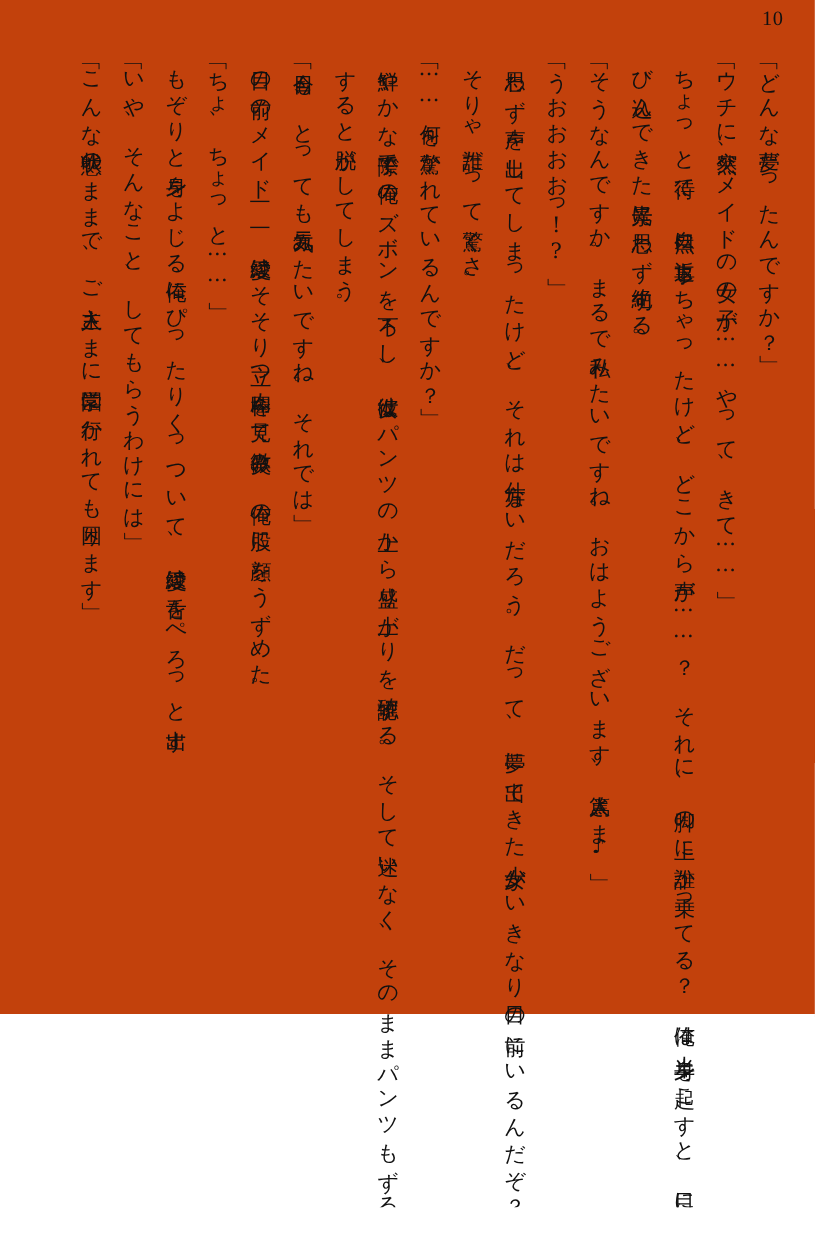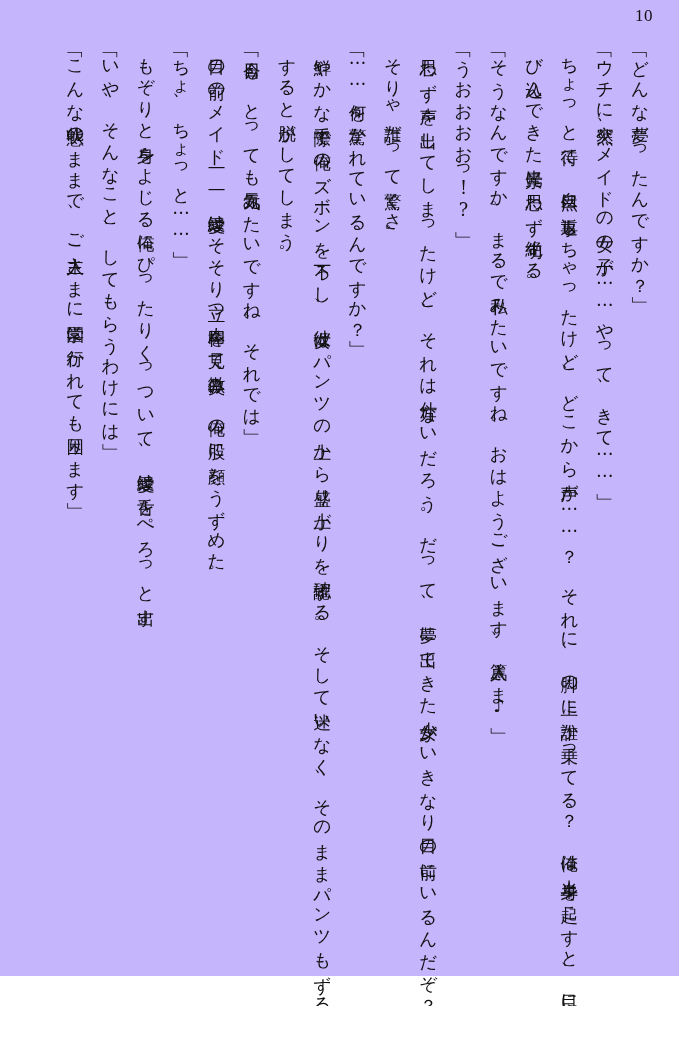--- a/index.html
+++ b/index.html
@@ -10,22 +10,22 @@
   body {
     width: 679px;
     height: 1050px;
     overflow: hidden;
     font-family: "DejaVu Serif", "Liberation Serif", serif;
     color: #101010;
   }
   .page {
     position: relative;
     width: 679px;
-    height: 976px;
-    background: #c4b5fd;
+    height: 845px;
+    background: #c2410c;
     box-sizing: border-box;
   }
   .page-number {
     position: absolute;
     top: 6px;
     right: 26px;
     font-family: "Liberation Serif", "DejaVu Serif", serif;
     font-size: 17px;
     line-height: 20px;
     color: #111111;

